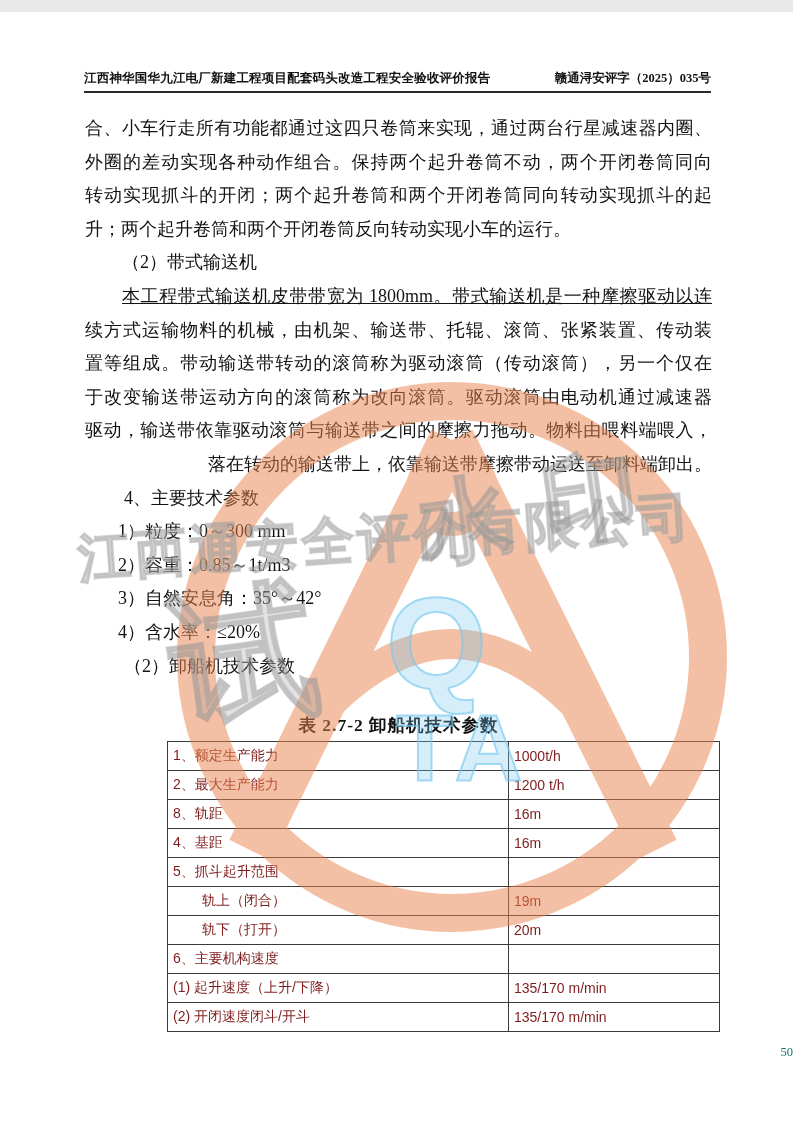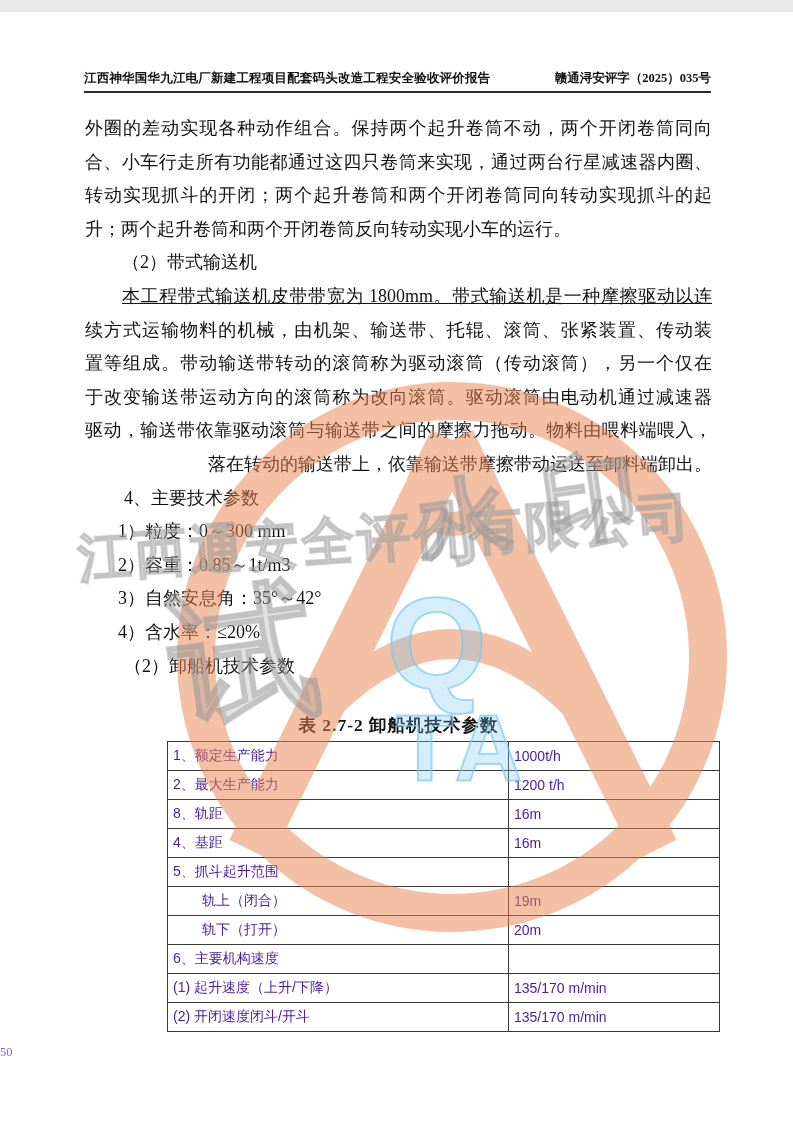--- a/index.html
+++ b/index.html
@@ -22,30 +22,30 @@
   .line{height:33.6px;line-height:33.6px;white-space:nowrap;overflow:visible;}
   .line.fill{white-space:normal;text-align:justify;text-align-last:justify;text-justify:inter-character;overflow:hidden;}
   
   .tbl-title{
     position:absolute;left:85px;top:701px;width:627px;text-align:center;
     font-weight:bold;font-size:17.5px;letter-spacing:1px;
   }
   table.params{
     position:absolute;left:167px;top:729px;width:544px;
     border-collapse:collapse;table-layout:fixed;
-    font-family:"Liberation Sans","DejaVu Sans",sans-serif;font-size:14px;color:#4c1d95;
+    font-family:"Liberation Sans","DejaVu Sans",sans-serif;font-size:14px;color:#7f1d1d;
   }
   table.params td{
     border:1px solid #3a3a3a;height:28px;padding:0 5px;vertical-align:middle;
     overflow:hidden;white-space:nowrap;
   }
   td.c-label{width:330px}
   td.c-value{width:200px}
   
-  .pageno{position:absolute;left:0;top:1033px;width:793px;text-align:left;font-size:12.5px;color:#8b5cf6}
+  .pageno{position:absolute;left:0;top:1033px;width:793px;text-align:right;font-size:12.5px;color:#0f766e}
   
   .wm{position:absolute;left:0;top:0;width:793px;height:1122px;pointer-events:none;}
   .wm svg{position:absolute;left:0;top:0}
   .wm-company{
     position:absolute;left:78px;top:512px;white-space:nowrap;
     font-family:"Liberation Sans","DejaVu Sans",sans-serif;
     font-size:53px;letter-spacing:3px;font-weight:bold;
     color:rgba(158,158,158,0.30);-webkit-text-stroke:1.5px rgba(158,158,158,0.45);
     transform:rotate(-4deg);transform-origin:left center;
   }
@@ -66,23 +66,23 @@
 
 <div class="page">
 
   <div class="hdr">
     <span class="left">江西神华国华九江电厂新建工程项目配套码头改造工程安全验收评价报告</span>
     <span class="right">赣通浔安评字（2025）035号</span>
   </div>
 
   <div class="lines">
 
+      <div class="line fill" style="padding-left: 0px;">合、小车行走所有功能都通过这四只卷筒来实现，通过两台行星减速器内圈、</div>
+
       <div class="line fill" style="padding-left: 0px;">外圈的差动实现各种动作组合。保持两个起升卷筒不动，两个开闭卷筒同向</div>
-
-      <div class="line fill" style="padding-left: 0px;">合、小车行走所有功能都通过这四只卷筒来实现，通过两台行星减速器内圈、</div>
 
       <div class="line fill" style="padding-left: 0px;">转动实现抓斗的开闭；两个起升卷筒和两个开闭卷筒同向转动实现抓斗的起</div>
 
       <div class="line" style="padding-left: 0px;">升；两个起升卷筒和两个开闭卷筒反向转动实现小车的运行。</div>
 
       <div class="line" style="padding-left: 37px;">（2）带式输送机</div>
 
       <div class="line fill" style="padding-left: 37px; text-decoration: underline;">本工程带式输送机皮带带宽为 1800mm。带式输送机是一种摩擦驱动以连</div>
 
       <div class="line fill" style="padding-left: 0px;">续方式运输物料的机械，由机架、输送带、托辊、滚筒、张紧装置、传动装</div>

